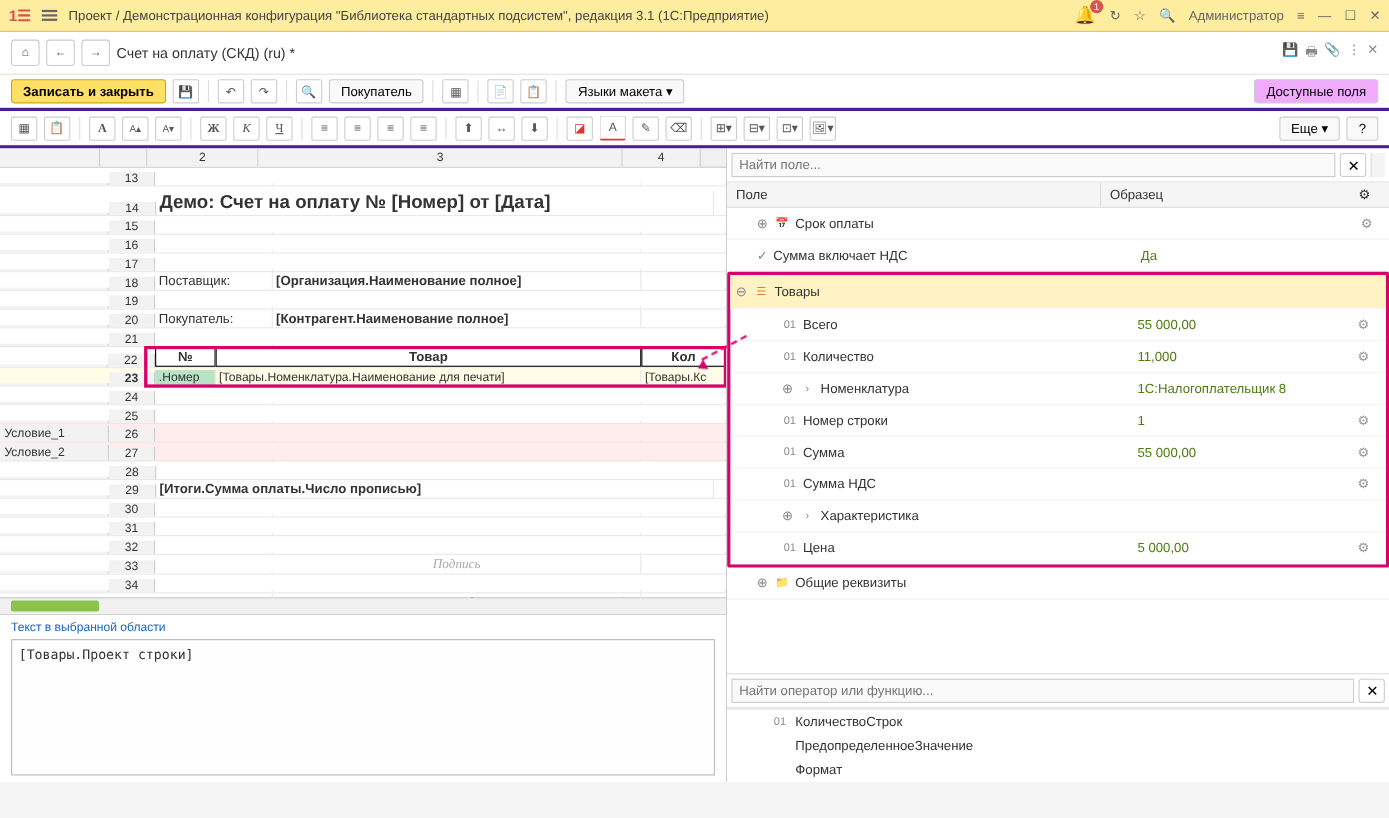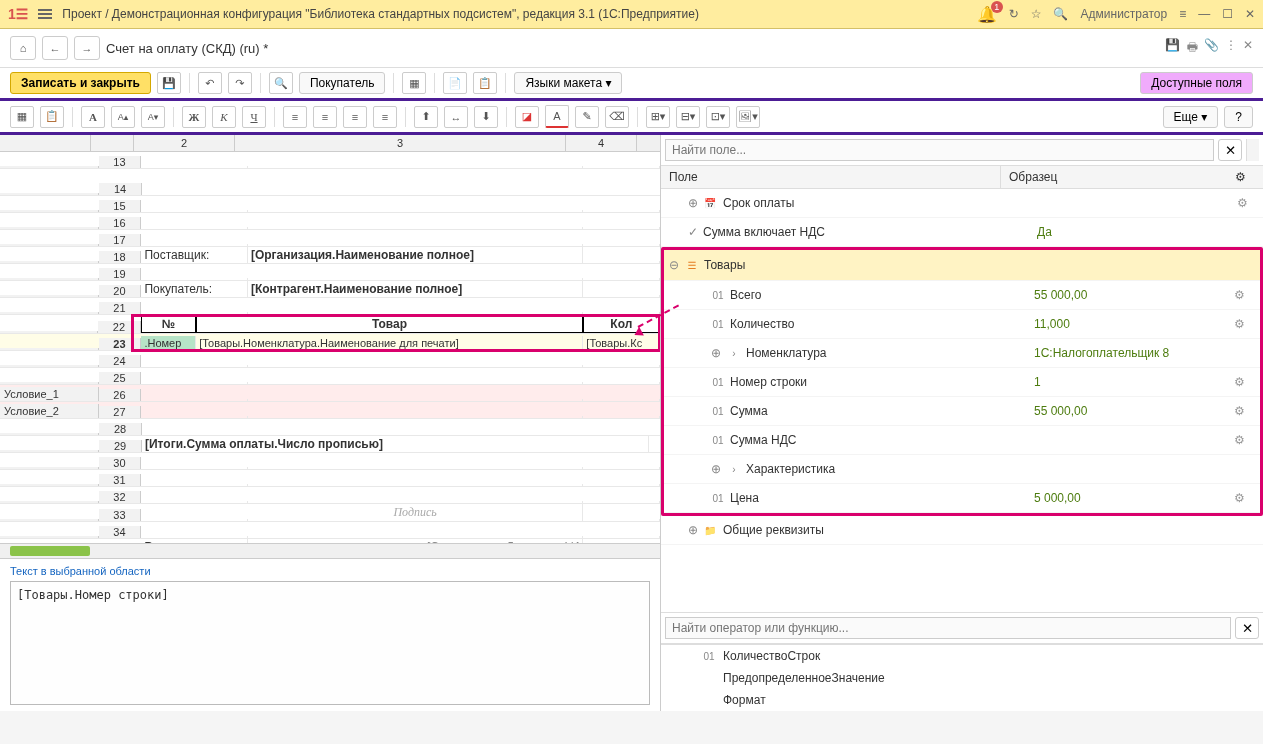--- a/index.html
+++ b/index.html
@@ -184,20 +184,21 @@
         <div class="row">
             <div class="row-label"></div>
             <div class="row-num">13</div>
             <div class="cell c2"></div>
             <div class="cell c3"></div>
             <div class="cell c4"></div>
           </div>
         <div class="row tall">
             <div class="row-label"></div>
             <div class="row-num">14</div>
+            <div class="cell demo-title" style="width:500px">Демо: Счет на оплату № [Номер] от [Дата]</div>
           </div>
         <div class="row">
             <div class="row-label"></div>
             <div class="row-num">15</div>
             <div class="cell c2"></div>
             <div class="cell c3"></div>
             <div class="cell c4"></div>
           </div>
         <div class="row">
             <div class="row-label"></div>
@@ -338,21 +339,21 @@
             <div class="cell c3" style="text-align:right;justify-content:flex-end;color:#888">[Организация Директор ФИ</div>
             <div class="cell c4"></div>
           </div>
       </div>
     </div>
     <div class="hscroll">
         <div class="hscroll-thumb"></div>
       </div>
     <div class="sheet-footer">
       <div style="color:#1565c0">Текст в выбранной области</div>
-      <div class="editor">[Товары.Номер строки]</div>
+      <div class="editor">[Товары.Проект строки]</div>
     </div>
   </div>
 
   <div class="right-pane">
     <div class="search-bar">
       <input class="search-input" placeholder="Найти поле..." style="">
       <button class="close-btn">✕</button>
       <div class="right-vscroll"></div>
     </div>
     <div class="field-header">

